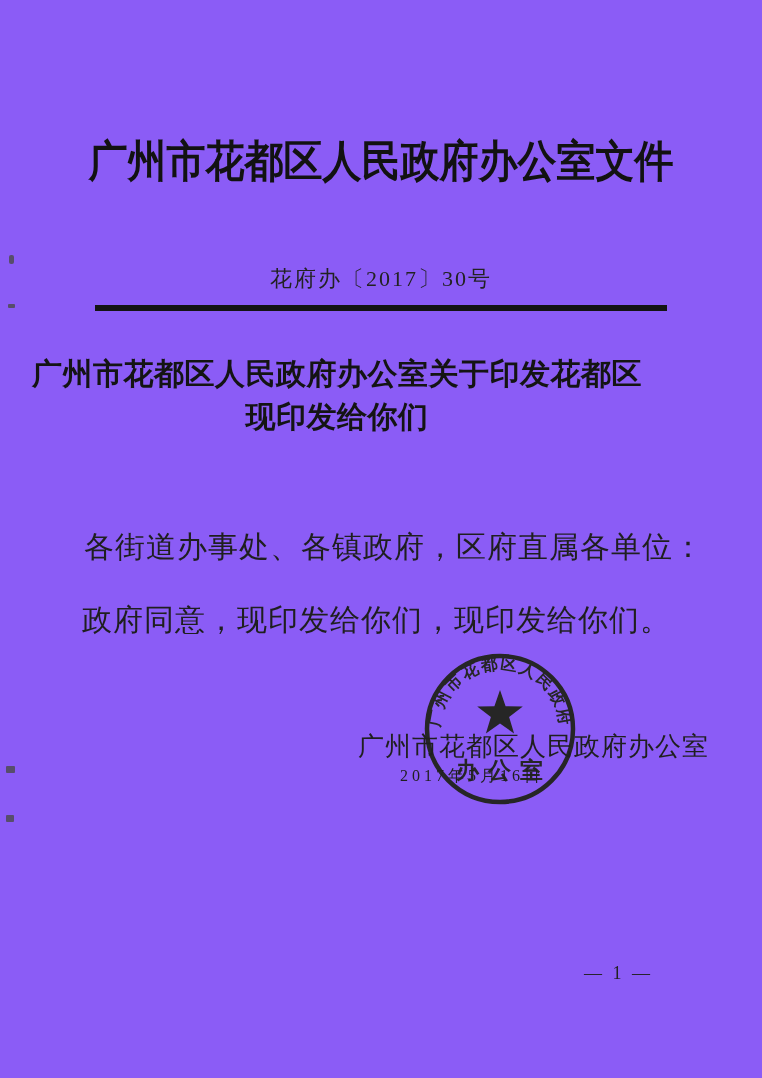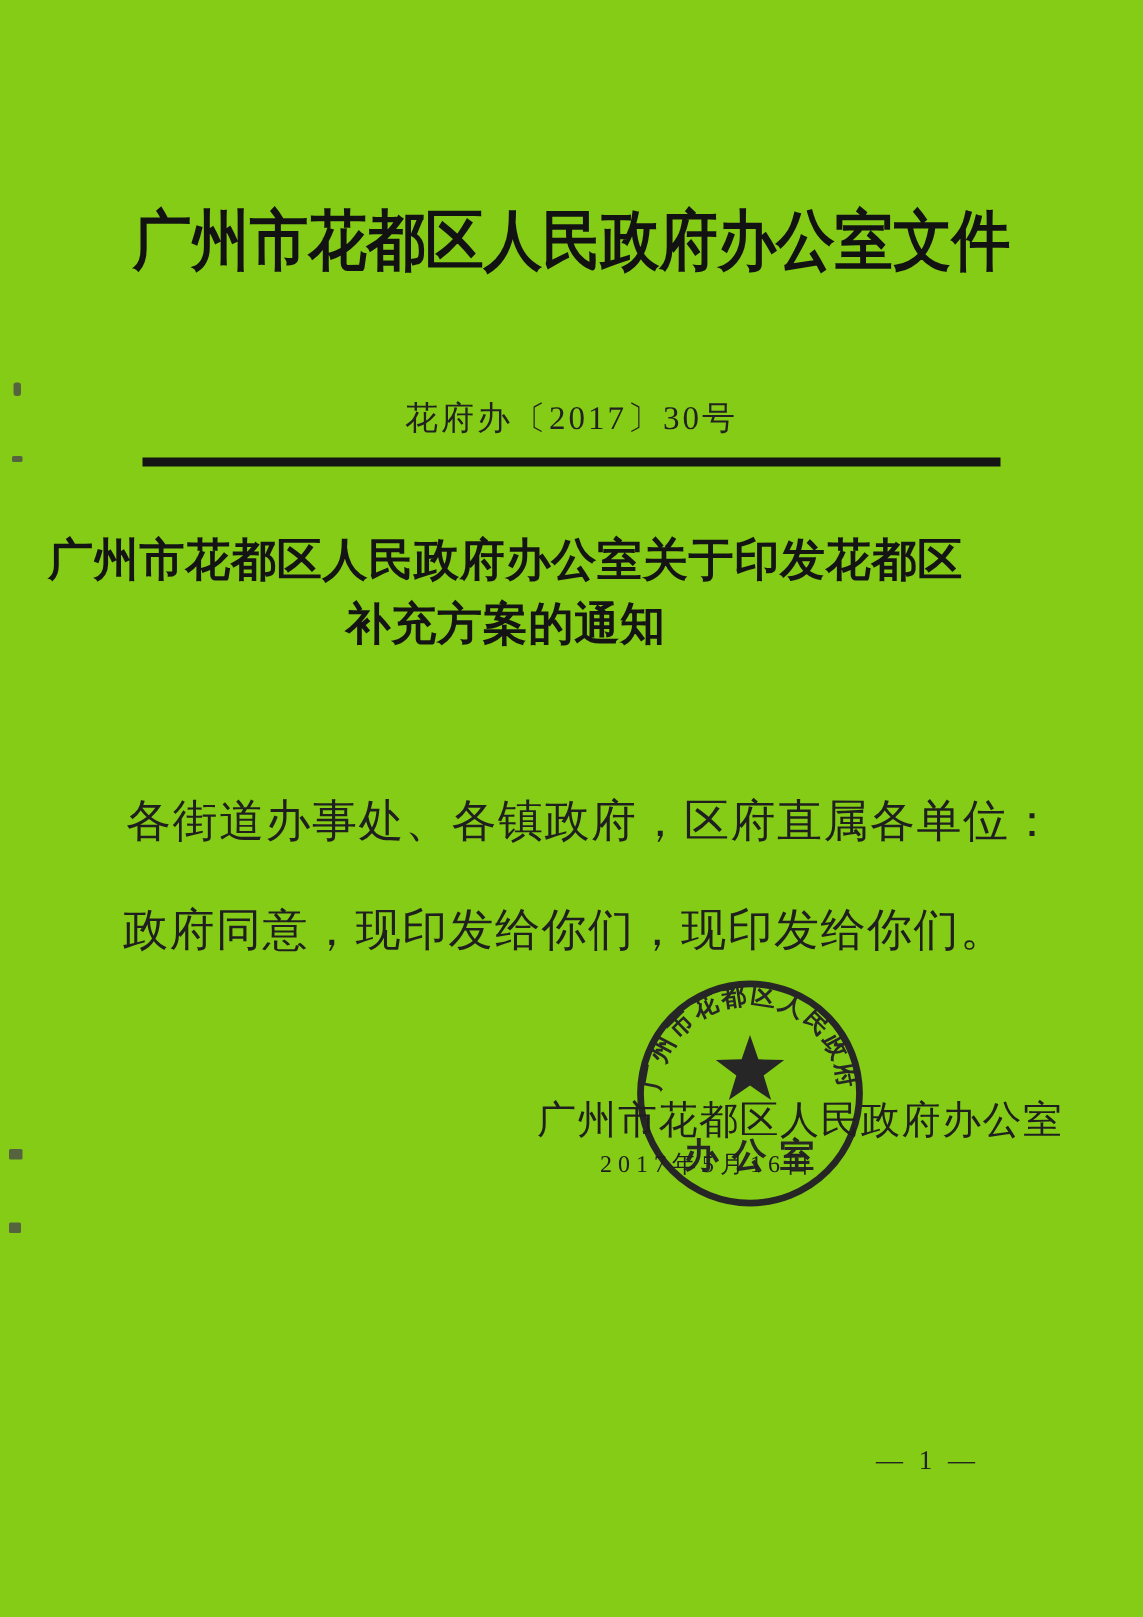--- a/index.html
+++ b/index.html
@@ -6,21 +6,21 @@
     margin: 0;
     padding: 0;
     background: #e8e8e8;
     font-family: "Liberation Serif", "DejaVu Serif", serif;
   }
   .page {
     position: relative;
     width: 762px;
     height: 1078px;
     margin: 0 auto;
-    background: #84cc16;
+    background: #8b5cf6;
     overflow: hidden;
     color: #1a1a1a;
   }
   .letterhead-title {
     position: absolute;
     top: 134px;
     left: 0;
     width: 762px;
     text-align: center;
     font-size: 39px;
@@ -123,21 +123,21 @@
 <div class="page">
 
   <div class="letterhead-title">广州市花都区人民政府办公室文件</div>
 
   <div class="doc-number">花府办〔2017〕30号</div>
 
   <div class="red-rule"></div>
 
   <div class="doc-title">
     <div>广州市花都区人民政府办公室关于印发花都区</div>
-    <div>补充方案的通知</div>
+    <div>现印发给你们</div>
   </div>
 
   <div class="body-line salutation">各街道办事处、各镇政府，区府直属各单位：</div>
   <div class="body-line body-l3">政府同意，现印发给你们，现印发给你们。</div>
 
   <svg class="seal" viewBox="0 0 160 160" xmlns="http://www.w3.org/2000/svg">
     <circle cx="78" cy="79" r="73" fill="none" stroke="#262626" stroke-width="4.5"></circle>
     <path id="sealArc" d="M 20,94.5 A 60 60 0 1 1 136,94.5" fill="none"></path>
     <text font-size="16.5" font-weight="bold" fill="#262626" letter-spacing="2" font-family="Liberation Serif, DejaVu Serif, serif">
       <textPath href="#sealArc" startOffset="50%" text-anchor="middle">广州市花都区人民政府</textPath>

